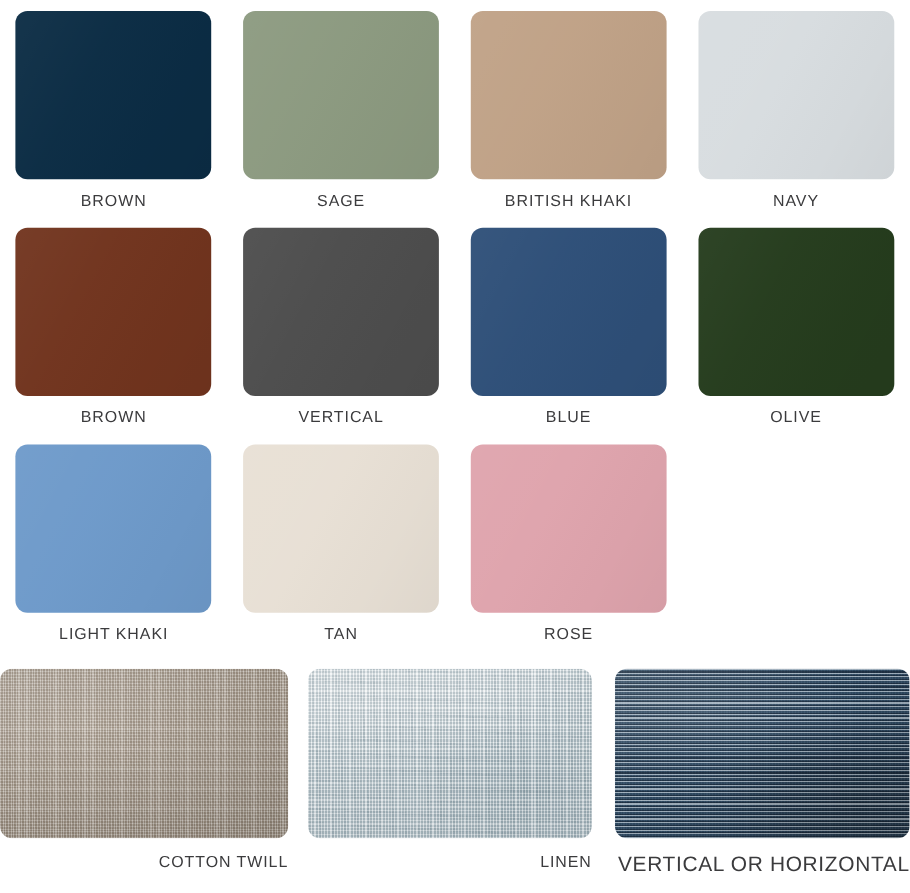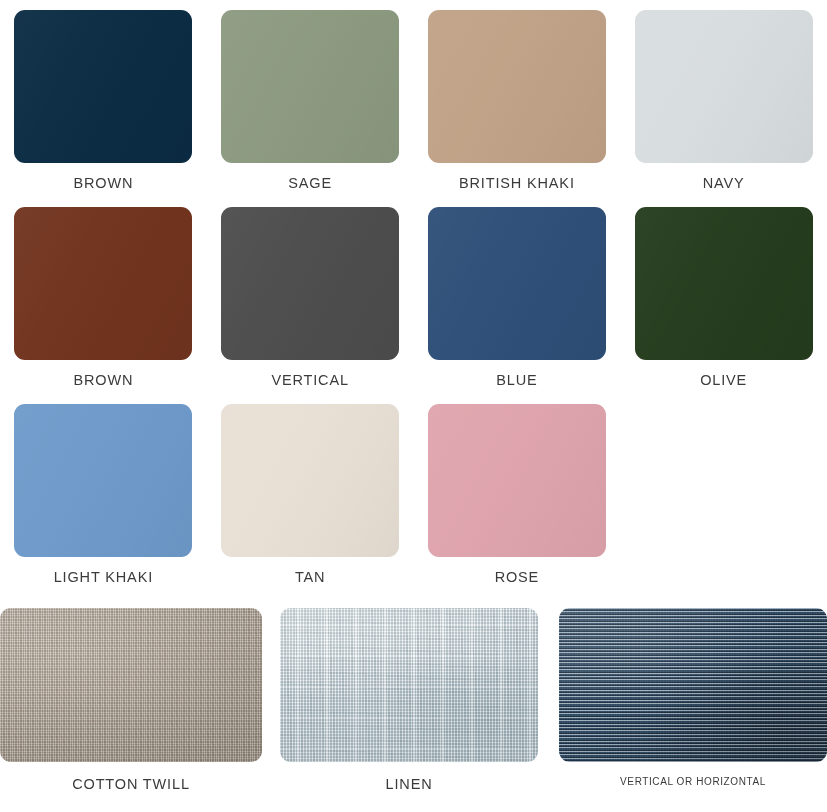--- a/index.html
+++ b/index.html
@@ -84,21 +84,21 @@
     top: 608px;
     width: 827px;
     display: grid;
     grid-template-columns: 262px 18px 258px 21px 268px;
     grid-template-rows: auto;
   }
 
   .texture-cell {
     display: flex;
     flex-direction: column;
-    align-items: center;
+    align-items: flex-end;
   }
   .texture-gap { }
 
   .texture-swatch {
     width: 100%;
     height: 154px;
     border-radius: 11px;
     position: relative;
     overflow: hidden;
   }
@@ -111,21 +111,21 @@
 
   .texture-label {
     font-size: 14.5px;
     letter-spacing: 0.85px;
     color: #3b3b3d;
     white-space: nowrap;
     display: block;
   }
 
   .texture-sublabel {
-    font-size: 10px;
+    font-size: 19px;
     letter-spacing: 0.6px;
     color: #3b3b3d;
     white-space: nowrap;
     display: block;
   }
 
   
   .tex-twill {
     background-color: #b4a99b;
     background-image:

